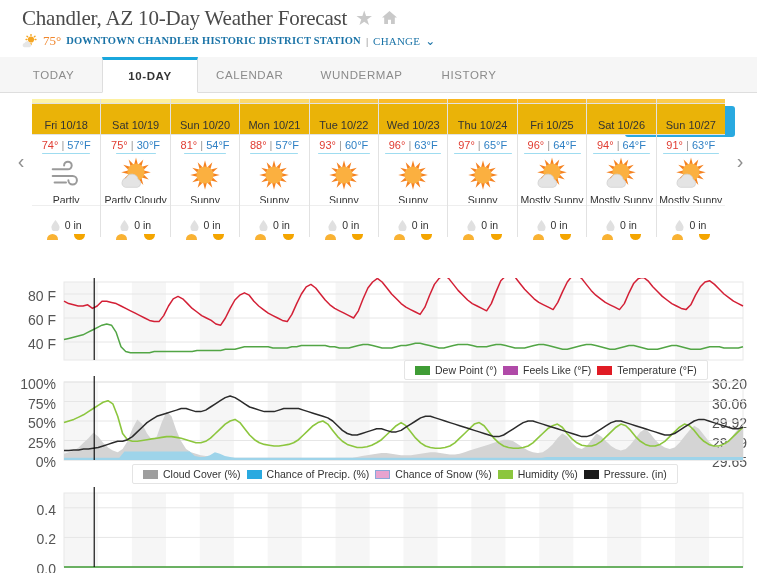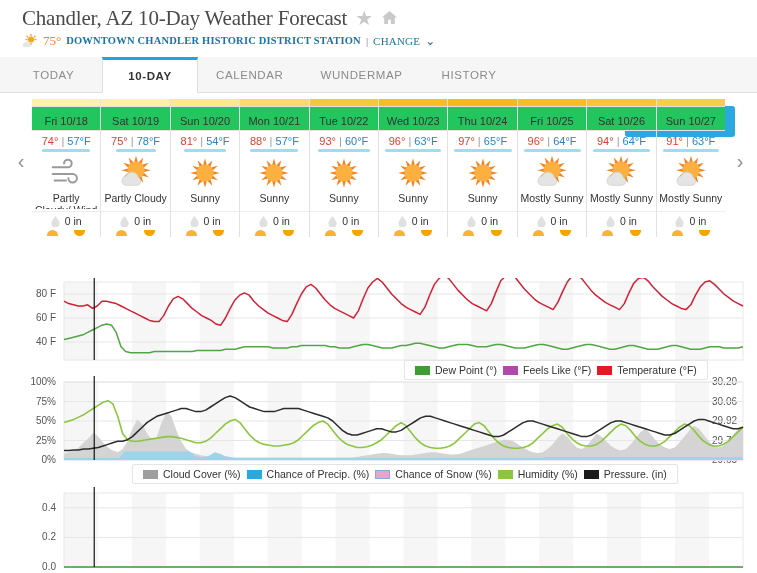--- a/index.html
+++ b/index.html
@@ -83,54 +83,54 @@
     display:flex; height:138px;
   }
   .day {
     flex:1 1 0; position:relative;
     border-right:1px solid #e2e2e2;
     display:flex; flex-direction:column; align-items:center;
   }
   .day:last-child { border-right:none; }
   .tempbar { height:10px; width:100%; }
   .daylabel {
-    font-size:11px; color:#333; padding:8px 0 3px;
+    font-size:11px; color:#333; padding:15px 0 3px;
     width:100%; text-align:center;
     border-top:1px solid #e2e2e2; border-bottom:1px solid #e2e2e2;
-    background:#22c55e;
+    background:#eab308;
   }
   .temps { font-size:11px; padding:4px 0 1px; white-space:nowrap; }
   .hi { color:#e03c31; }
   .sep { color:#9a9a9a; }
   .lo { color:#2f80c4; }
   .lobar { height:3px; border-radius:2px; background:#9fdcf0; margin:1px 0 0; }
   .wicon { height:40px; display:flex; align-items:center; justify-content:center; margin-top:2px; }
   .cond {
     font-size:10.5px; color:#333; text-align:center; line-height:12px;
     width:100%; padding:0 2px; height:24px; overflow:hidden;
   }
   .precip-row {
     display:flex; align-items:center; justify-content:center; gap:5px;
     font-size:10.5px; color:#333; margin-top:2px;
-    width:100%; border-top:1px solid #eee; padding-top:3px;
+    width:100%; border-top:1px solid #eee; padding-top:13px;
   }
   .drop { width:9px; height:11px; flex:none; }
   .suntimes {
     position:relative; width:100%; height:12px; margin-top:1px;
   }
   .sunup, .sundown { position:absolute; width:11px; height:6px; }
   .sunup  { left:22%; top:2px; background:#f9b233;
             border-radius:6px 6px 0 0; }
   .sundown{ right:22%; top:2px; background:#f4a500;
             border-radius:0 0 6px 6px; }
 
   
   .chart-block { position:relative; }
   .axis-label {
-    position:absolute; font-size:10px; color:#555;
+    position:absolute; font-size:14px; color:#555;
     text-align:right; white-space:nowrap;
   }
   .axis-label.right { text-align:left; }
   .legend {
     position:absolute; display:flex; align-items:center; gap:6px;
     background:#fff; border:1px solid #e4e4e4; border-radius:2px;
     padding:3px 10px; font-size:10.5px; color:#333; white-space:nowrap;
   }
   .legend-item { display:flex; align-items:center; gap:5px; }
   .swatch { width:15px; height:9px; display:inline-block; flex:none; }
@@ -221,21 +221,21 @@
             <span>0 in</span>
           </div>
           <div class="suntimes">
             <div class="sunup"></div>
             <div class="sundown"></div>
           </div>
         </div>
         <div class="day">
           <div class="tempbar" style="background: rgb(253, 240, 160);"></div>
           <div class="daylabel">Sat 10/19</div>
-          <div class="temps"><span class="hi">75°</span><span class="sep"> | </span><span class="lo">78°F</span></div>
+          <div class="temps"><span class="hi">75°</span><span class="sep"> | </span><span class="lo">30°F</span></div>
           <div class="lobar" style="width: 40px;"></div>
           <div class="wicon">
             <svg width="38" height="38" viewBox="0 0 40 40">
               <g>
                 <path d="M28.295128319310145 15.14504820381261 L35.5 17 L28.295128319310145 18.85495179618739 Z" fill="#f58220"></path>
                 <path d="M28.111267750268 19.54112878136122 L33.423393758658804 24.75 L26.25631595408061 22.75399953794893 Z" fill="#f58220"></path>
                 <path d="M25.75399953794893 23.256315954080605 L27.75 30.423393758658797 L22.54112878136122 25.111267750268 Z" fill="#f58220"></path>
                 <path d="M21.85495179618739 25.295128319310145 L20 32.5 L18.14504820381261 25.295128319310145 Z" fill="#f58220"></path>
                 <path d="M17.45887121863878 25.111267750268 L12.250000000000004 30.4233937586588 L14.246000462051073 23.256315954080605 Z" fill="#f58220"></path>
                 <path d="M13.743684045919395 22.75399953794893 L6.576606241341199 24.75 L11.888732249732003 19.541128781361216 Z" fill="#f58220"></path>

